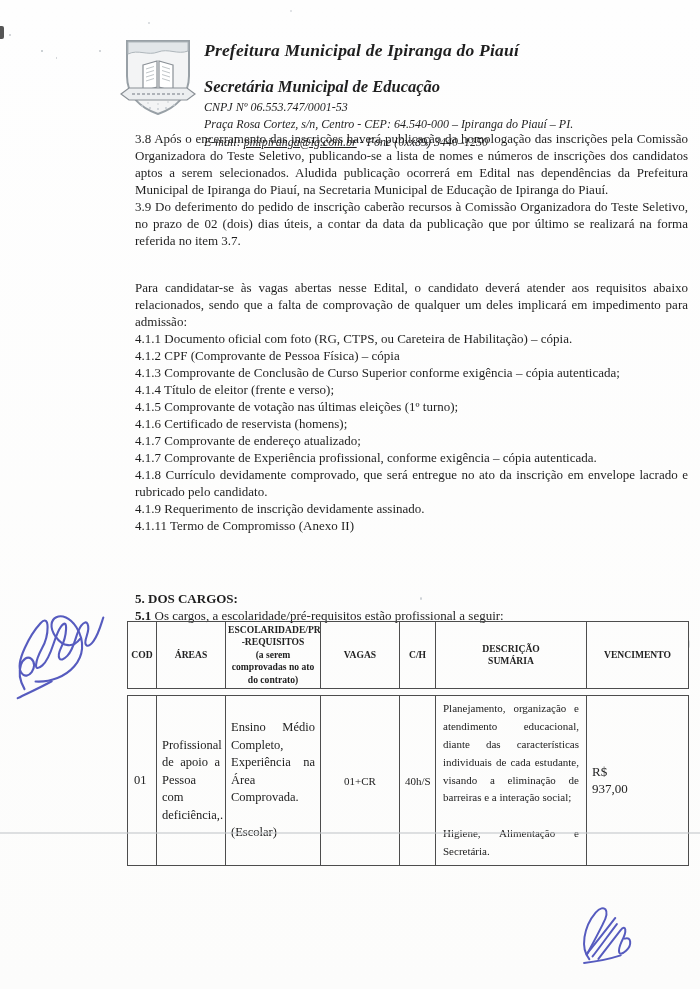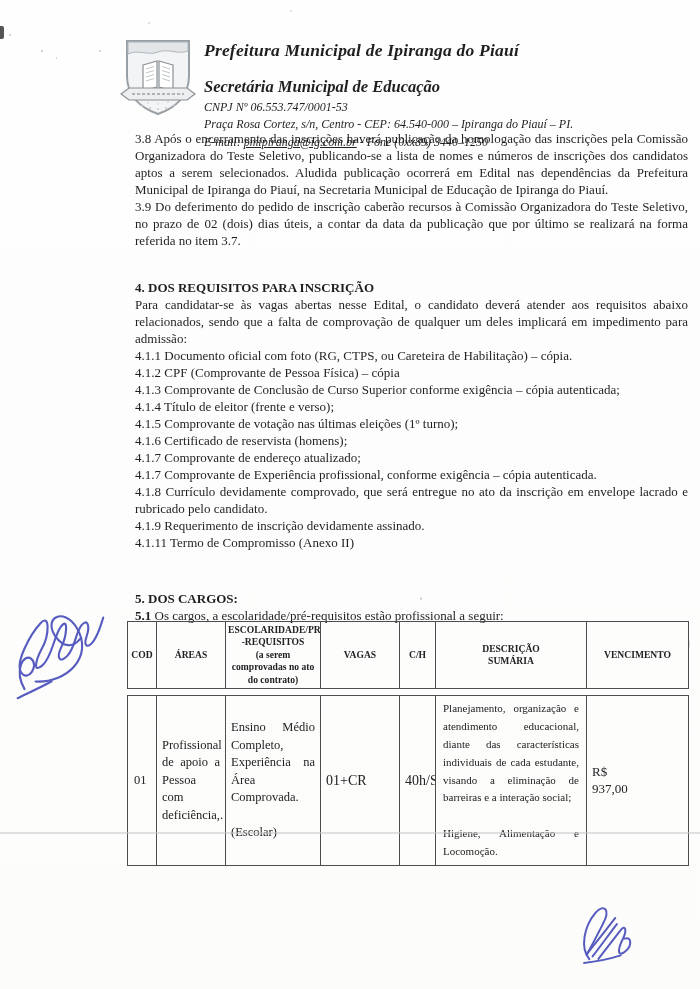--- a/index.html
+++ b/index.html
@@ -37,21 +37,21 @@
   col.c4{width:36px} col.c5{width:151px} col.c6{width:102px}
   .thead td {
     text-align:center; font-weight:bold; font-size:9.6px; line-height:1.3;
     white-space:pre-line; height:52px; padding:2px 2px;
   }
   .thead-table { margin-bottom:6px; }
   .tbody td { height:140px; }
   .cell-cod { font-size:12.5px; padding-left:6px; }
   .cell-areas { font-size:12.5px; line-height:1.4; text-align:justify; }
   .cell-escol { font-size:12.5px; line-height:1.4; text-align:justify; white-space:pre-line; }
-  .cell-vagas, .cell-ch { font-size:14px; text-align:left; }
+  .cell-vagas, .cell-ch { font-size:11px; text-align:center; }
   .cell-desc { font-size:11px; line-height:1.62; text-align:justify; white-space:pre-line; vertical-align:top; padding:4px 7px; }
   .cell-venc { font-size:13px; line-height:1.3; white-space:pre-line; }
 
   
   .scanline { position:absolute; left:0; top:832px; width:700px; height:2px; background:#c3c7ca; opacity:.55; }
   .edge-mark { position:absolute; left:0; top:26px; width:4px; height:13px; background:#2a2a2a; border-radius:0 2px 2px 0; opacity:.8; }
   .speck { position:absolute; border-radius:50%; background:#8f99a1; }
 
   
   .sig { position:absolute; pointer-events:none; }
@@ -105,21 +105,20 @@
     <div class="hsmall">Praça Rosa Cortez, s/n, Centro - CEP: 64.540-000 – Ipiranga do Piauí – PI.</div>
     <div class="hsmall"><span>E-mail: </span><span class="email-u">pmipiranga@ig.com.br</span><span> - Fone (0xx89) 3440–1250</span></div>
   </div>
 
   <div class="tblock tblock-a">
     <p class="para">3.8 Após o encerramento das inscrições haverá publicação da homologação das inscrições pela Comissão Organizadora do Teste Seletivo, publicando-se a lista de nomes e números de inscrições dos candidatos aptos a serem selecionados. Aludida publicação ocorrerá em Edital nas dependências da Prefeitura Municipal de Ipiranga do Piauí, na Secretaria Municipal de Educação de Ipiranga do Piauí.</p>
     <p class="para">3.9 Do deferimento do pedido de inscrição caberão recursos à Comissão Organizadora do Teste Seletivo, no prazo de 02 (dois) dias úteis, a contar da data da publicação que por último se realizará na forma referida no item 3.7.</p>
   </div>
 
   <div class="tblock tblock-b">
-    <div class="heading">4. DOS REQUISITOS PARA INSCRIÇÃO</div>
     <p class="para">Para candidatar-se às vagas abertas nesse Edital, o candidato deverá atender aos requisitos abaixo relacionados, sendo que a falta de comprovação de qualquer um deles implicará em impedimento para admissão:</p>
     <div>
       <div class="para">4.1.1 Documento oficial com foto (RG, CTPS, ou Careteira de Habilitação) – cópia.</div>
       <div class="para">4.1.2 CPF (Comprovante de Pessoa Física) – cópia</div>
       <div class="para">4.1.3 Comprovante de Conclusão de Curso Superior conforme exigência – cópia autenticada;</div>
       <div class="para">4.1.4 Título de eleitor (frente e verso);</div>
       <div class="para">4.1.5 Comprovante de votação nas últimas eleições (1º turno);</div>
       <div class="para">4.1.6 Certificado de reservista (homens);</div>
       <div class="para">4.1.7 Comprovante de endereço atualizado;</div>
       <div class="para">4.1.7 Comprovante de Experiência profissional, conforme exigência – cópia autenticada.</div>
@@ -176,21 +175,21 @@
           <tr class="tbody">
         <td class="cell-cod">01</td>
         <td class="cell-areas">Profissional de apoio a Pessoa com deficiência,.</td>
         <td class="cell-escol">Ensino Médio Completo, Experiência na Área Comprovada.
 
 (Escolar)</td>
         <td class="cell-vagas">01+CR</td>
         <td class="cell-ch">40h/S</td>
         <td class="cell-desc">Planejamento, organização e atendimento educacional, diante das características individuais de cada estudante, visando a eliminação de barreiras e a interação social;
 
-Higiene, Alimentação e Locomoção.</td>
+Higiene, Alimentação e Secretária.</td>
         <td class="cell-venc">R$
 937,00</td>
       </tr>
     </tbody>
       </table>
   </div>
 
   <div class="scanline"></div>
 
   <svg class="sig sig1" width="112" height="120" viewBox="0 0 112 120">

